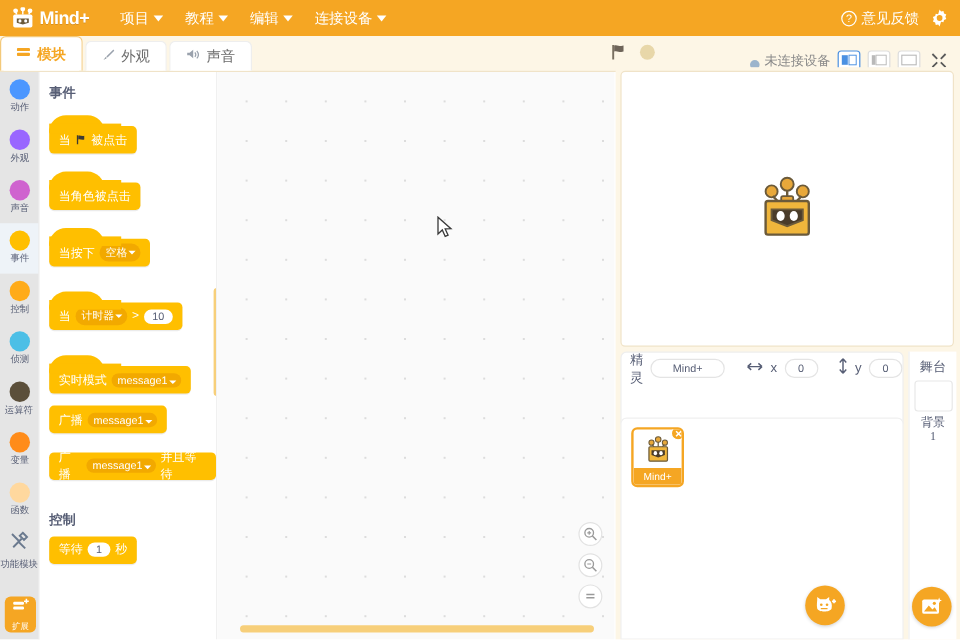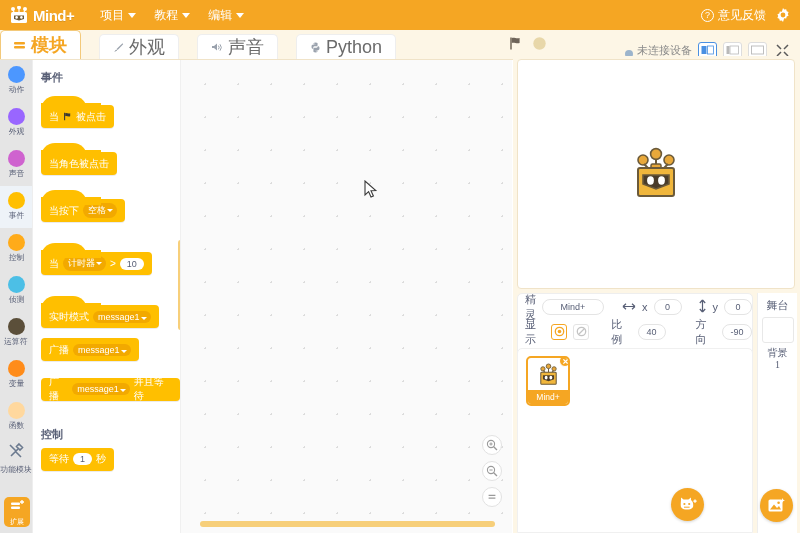--- a/index.html
+++ b/index.html
@@ -38,22 +38,22 @@
   .gear { width: 16px; height: 16px; cursor: pointer; }
 
   
   .tabbar {
     position: absolute; left: 0; top: 30px; width: 800px; height: 30px;
     background: #fdf6e6; border-bottom: 1px solid #f0e3c8;
     display: flex; align-items: flex-end;
   }
   .tabs { display: flex; align-items: flex-end; height: 30px; }
   .tab { display: flex; align-items: center; gap: 5px; height: 25px; padding: 0 13px;
-         font-size: 18px; color: #6b6b6b; background: #fff; border: 1px solid #eee;
-         border-bottom: none; border-radius: 5px 5px 0 0; margin-right: 18px;
+         font-size: 12px; color: #6b6b6b; background: #fff; border: 1px solid #eee;
+         border-bottom: none; border-radius: 5px 5px 0 0; margin-right: 2px;
          cursor: pointer; }
   .tab.active { color: #f5a623; font-weight: bold; background: #fff;
                 border-color: #f3c97a; height: 29px; }
   .tabbar-right { margin-left: auto; display: flex; align-items: center; gap: 6px;
                   margin-right: 8px; }
   .run-controls { position: absolute; left: 508px; top: 36px; display: flex;
                   align-items: center; gap: 9px; }
   .conn-status { display: flex; align-items: flex-end; gap: 4px; font-size: 11px;
                  color: #8a8a8a; cursor: pointer; }
   .dot-blue { width: 8px; height: 8px; border-radius: 50%; background: #9cb4cc; }
@@ -198,20 +198,24 @@
         <span class="caret"></span>
       </div>
       <div class="menu-item">
         <span>教程</span>
         <span class="caret"></span>
       </div>
       <div class="menu-item">
         <span>编辑</span>
         <span class="caret"></span>
       </div>
+      <div class="menu-item">
+        <span>连接设备</span>
+        <span class="caret"></span>
+      </div>
     </div>
 
     <div class="menubar-right">
       <div class="feedback">
         <span class="q-icon">?</span>
         <span>意见反馈</span>
       </div>
       <span class="gear">
         <svg width="16" height="16" viewBox="0 0 16 16">
           <path fill="#fff" d="M8 1l1.2 1.6 2-.4.5 2 1.9.8-.8 1.9.8 1.9-1.9.8-.5 2-2-.4L8 15l-1.2-1.6-2 .4-.5-2-1.9-.8.8-1.9-.8-1.9 1.9-.8.5-2 2 .4z"></path>
@@ -242,29 +246,20 @@
         <span>外观</span>
       </div>
       <div class="tab">
         <span>
           <svg width="12" height="11" viewBox="0 0 12 11">
               <path d="M1 4h2l3-2.6v7.2L3 6H1z" fill="#9aa2ad"></path>
               <path d="M7.4 3.6a3 3 0 010 3.8M9 2.3a5 5 0 010 6.4" stroke="#9aa2ad" stroke-width="1" fill="none"></path>
             </svg>
         </span>
         <span>声音</span>
-      </div>
-      <div class="tab">
-        <span>
-          <svg width="11" height="11" viewBox="0 0 11 11">
-              <path d="M5.5 .6c-2 0-1.9 .9-1.9 .9v1h2v.3H2.8s-1.3-.15-1.3 1.9 1.15 2 1.15 2h.7V5.5s-.04-1.15 1.13-1.15h2s1.1.03 1.1-1.06V1.6S7.7.6 5.5.6zM4.4 1.2a.36.36 0 110 .72.36.36 0 010-.72z" fill="#9aa2ad"></path>
-              <path d="M5.5 10.4c2 0 1.9-.9 1.9-.9v-1h-2v-.3h2.8s1.3.15 1.3-1.9-1.15-2-1.15-2h-.7v.2s.04 1.15-1.13 1.15h-2s-1.1-.03-1.1 1.06V9.4s.18 1 2.08 1zm1.1-.6a.36.36 0 110-.72.36.36 0 010 .72z" fill="#9aa2ad"></path>
-            </svg>
-        </span>
-        <span>Python</span>
       </div>
     </div>
 
     <div class="tabbar-right">
       <div class="conn-status">
         <span class="dot-blue"></span>
         <span>未连接设备</span>
       </div>
       <div class="stage-btn sel">
         <svg width="17" height="15" viewBox="0 0 17 15">
@@ -497,39 +492,20 @@
       <span class="info-lbl">x</span>
       <span class="pill">0</span>
       <span style="margin-left:10px">
         <svg width="9" height="14" viewBox="0 0 9 14">
             <path d="M4.5 1 v12 M4.5 1 L1.8 4 M4.5 1 L7.2 4 M4.5 13 L1.8 10 M4.5 13 L7.2 10" stroke="#575e75" stroke-width="1.2" fill="none"></path>
           </svg>
       </span>
       <span class="info-lbl">y</span>
       <span class="pill">0</span>
     </div>
-    <div class="info-row">
-      <span class="info-lbl">显示</span>
-      <span class="vis-btn on">
-        <svg width="11" height="11" viewBox="0 0 11 11">
-            <circle cx="5.5" cy="5.5" r="4.2" stroke="#f5a623" stroke-width="1.3" fill="none"></circle>
-            <circle cx="5.5" cy="5.5" r="1.8" fill="#f5a623"></circle>
-          </svg>
-      </span>
-      <span class="vis-btn">
-        <svg width="11" height="11" viewBox="0 0 11 11">
-            <circle cx="5.5" cy="5.5" r="4.2" stroke="#c4c4c4" stroke-width="1.3" fill="none"></circle>
-            <path d="M2.5 8.5 L8.5 2.5" stroke="#c4c4c4" stroke-width="1.3"></path>
-          </svg>
-      </span>
-      <span class="info-lbl" style="margin-left:16px">比例</span>
-      <span class="pill">40</span>
-      <span class="info-lbl" style="margin-left:24px">方向</span>
-      <span class="pill">-90</span>
-    </div>
   </div>
 
   <div class="stage-box">
     <div class="stage-hd">舞台</div>
     <div class="stage-thumb"></div>
     <div class="stage-cap">
       <div>背景</div>
       <div>1</div>
     </div>
     <div class="fab backdrop" style="right:4px;bottom:11px;">

